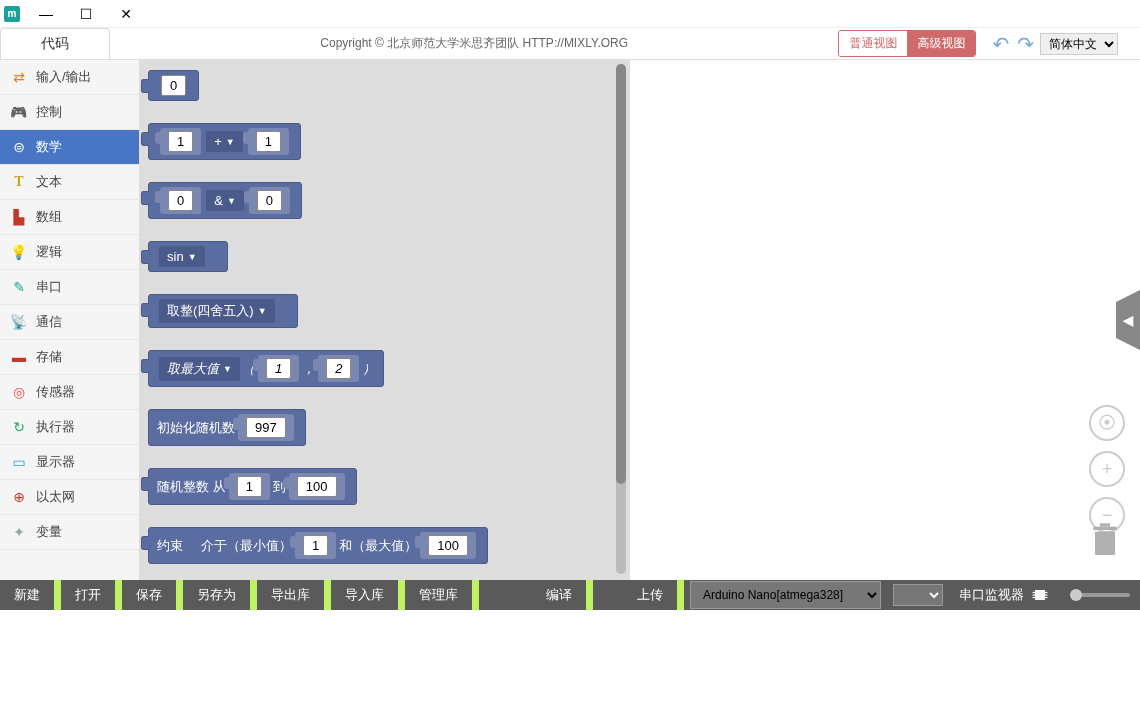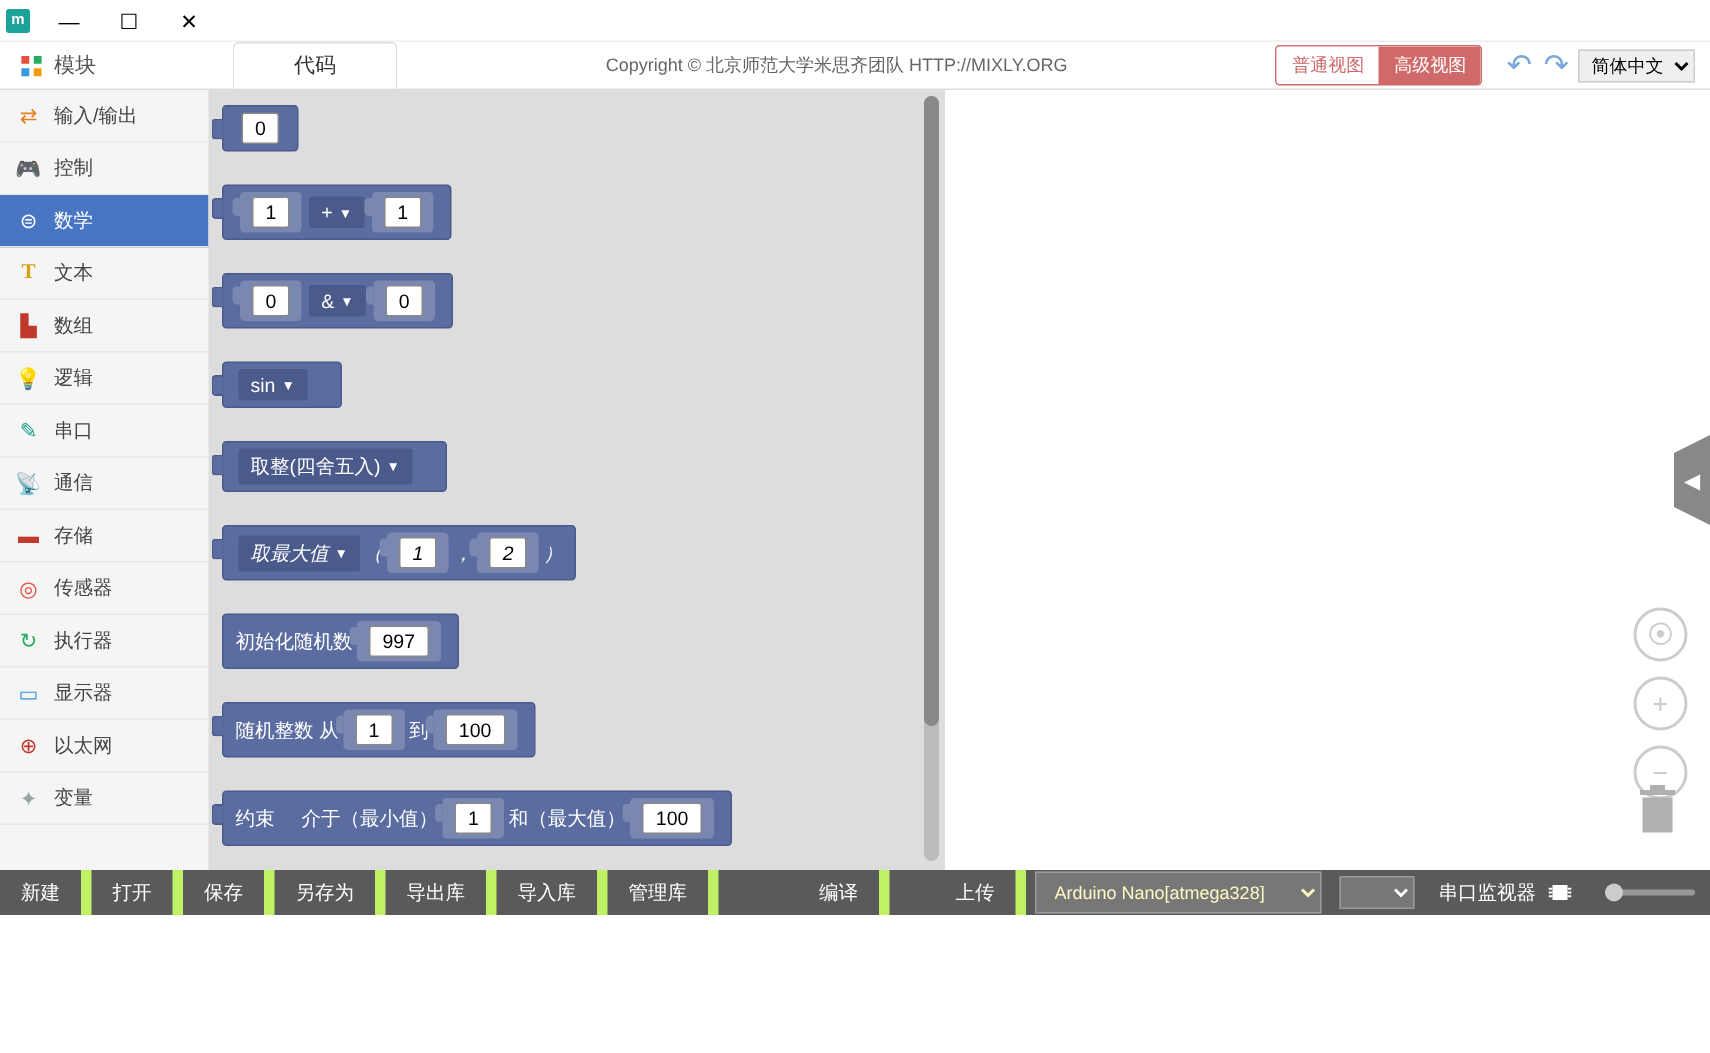--- a/index.html
+++ b/index.html
@@ -12,21 +12,21 @@
 .titlebar .win-controls { display: flex; }
 .titlebar .win-btn { width: 40px; height: 24px; display: flex; align-items: center; justify-content: center; font-size: 14px; cursor: pointer; }
 
 
 .top-section { height: 32px; display: flex; align-items: center; background: #fff; border-bottom: 1px solid #ddd; }
 .top-module-label { width: 155px; height: 100%; display: flex; align-items: center; padding-left: 12px; font-size: 14px; color: #555; }
 .puzzle-icon { width: 18px; height: 18px; margin-right: 6px; display: inline-block; }
 .puzzle-icon svg { width: 100%; height: 100%; }
 .code-tab { width: 110px; height: 100%; display: flex; align-items: center; justify-content: center; font-size: 14px; color: #333; border: 1px solid #ddd; border-bottom: none; background: #fff; border-radius: 4px 4px 0 0; }
 .top-center { flex: 1; display: flex; align-items: center; justify-content: center; font-size: 12px; color: #666; }
-.top-right { display: flex; align-items: center; gap: 6px; padding-right: 10px; }
+.top-right { display: flex; align-items: center; gap: 6px; padding-right: 22px; }
 .view-toggle { display: flex; border: 1px solid #d06a6a; border-radius: 3px; overflow: hidden; font-size: 12px; }
 .view-btn { padding: 4px 10px; cursor: pointer; }
 .view-btn.inactive { color: #d06a6a; background: #fff; }
 .view-btn.active { background: #d06a6a; color: #fff; }
 .undo-redo { display: flex; gap: 8px; margin-left: 10px; }
 .undo-redo span { font-size: 20px; color: #7ba8d6; cursor: pointer; }
 .lang-select { padding: 2px 4px; font-size: 12px; border: 1px solid #ccc; }
 
 
 .main-area { display: flex; height: 520px; }
@@ -72,51 +72,40 @@
 .right-controls { position: absolute; right: 15px; top: 345px; display: flex; flex-direction: column; gap: 10px; }
 .ctrl-circle { width: 36px; height: 36px; border: 2px solid #ccc; border-radius: 50%; display: flex; align-items: center; justify-content: center; color: #ccc; font-size: 18px; cursor: pointer; }
 .trash { position: absolute; right: 15px; bottom: 20px; width: 40px; height: 40px; color: #b0b0b0; }
 .trash svg { width: 100%; height: 100%; }
 .right-collapse { position: absolute; right: 0; top: 230px; width: 24px; height: 60px; background: #888; color: #fff; display: flex; align-items: center; justify-content: center; clip-path: polygon(100% 0, 100% 100%, 0 80%, 0 20%); cursor: pointer; font-size: 14px; }
 
 
 .bottom-toolbar { height: 30px; background: #5a5a5a; display: flex; align-items: center; color: #fff; font-size: 13px; }
 .bottom-btn { padding: 0 14px; height: 100%; display: flex; align-items: center; cursor: pointer; border-right: 7px solid #bef264; }
 .bottom-spacer { flex: 1; }
-.board-select { background: #777; color: #fef9c3; border: 1px solid #999; padding: 3px 20px 3px 8px; font-size: 12px; margin: 0 6px; height: 28px; }
+.board-select { background: #777; color: #000000; border: 1px solid #999; padding: 3px 20px 3px 8px; font-size: 12px; margin: 0 6px; height: 28px; }
 .port-select { background: #777; color: #fff; border: 1px solid #999; width: 50px; height: 22px; margin: 0 6px; }
 .serial-monitor-btn { padding: 0 10px; height: 100%; display: flex; align-items: center; cursor: pointer; gap: 6px; }
 .chip-icon { width: 20px; height: 20px; }
 .slider-ctrl { width: 60px; height: 4px; background: #999; margin: 0 10px; position: relative; border-radius: 2px; }
 .slider-thumb { position: absolute; left: 0; top: -4px; width: 12px; height: 12px; background: #ccc; border-radius: 50%; }
 </style>
 </head>
 <body>
 
 <div class="titlebar">
   <div class="app-icon">m</div>
   <div class="win-controls">
     <div class="win-btn">—</div>
     <div class="win-btn">☐</div>
     <div class="win-btn">✕</div>
   </div>
 </div>
 
 <div class="top-section">
-  <div class="top-module-label">
-    <span class="puzzle-icon">
-      <svg viewBox="0 0 24 24">
-          <path fill="#e74c3c" d="M3 3h7v7H3z"></path>
-          <path fill="#27ae60" d="M14 3h7v7h-7z"></path>
-          <path fill="#3498db" d="M3 14h7v7H3z"></path>
-          <path fill="#f39c12" d="M14 14h7v7h-7z"></path>
-        </svg>
-    </span>
-    <span>模块</span>
-  </div>
   <div class="code-tab">代码</div>
   <div class="top-center">Copyright © 北京师范大学米思齐团队 HTTP://MIXLY.ORG</div>
   <div class="top-right">
     <div class="view-toggle">
       <div class="view-btn inactive">普通视图</div>
       <div class="view-btn active">高级视图</div>
     </div>
     <div class="undo-redo">
       <span>↶</span>
       <span>↷</span>

